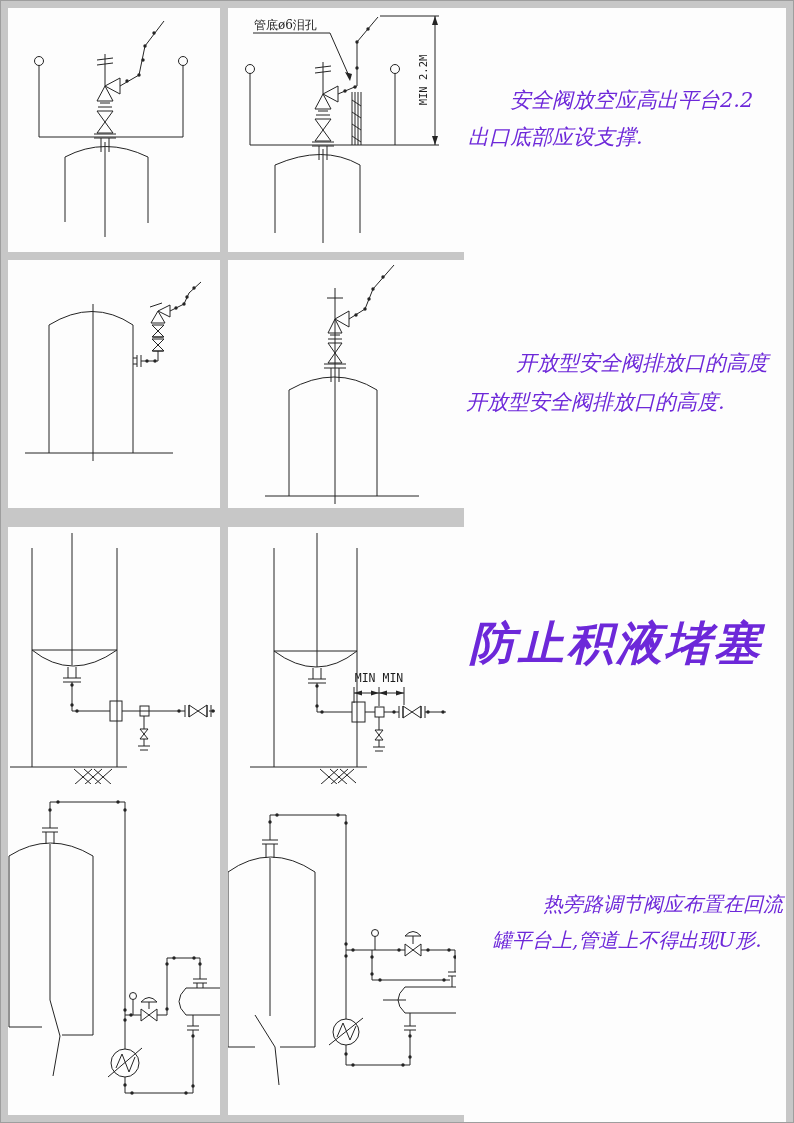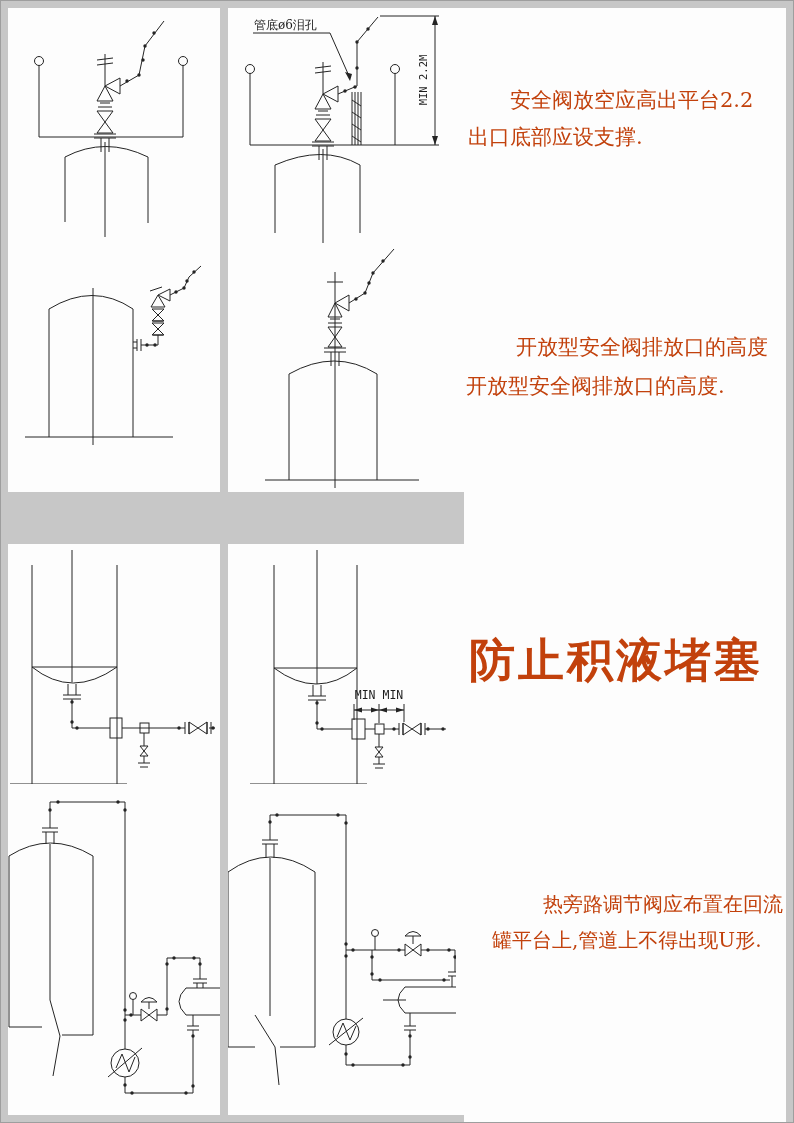--- a/index.html
+++ b/index.html
@@ -6,38 +6,38 @@
   body{
     width:794px;height:1123px;position:relative;
     background:#c7c7c7;
     font-family:"DejaVu Sans","Liberation Sans",sans-serif;
     overflow:hidden;
   }
   .page-border{position:absolute;inset:0;border:1px solid #9e9e9e;pointer-events:none;z-index:10;}
   .cell{position:absolute;background:#fdfdfd;overflow:hidden;}
   
   .r1{top:8px;height:244px;}
-  .r2{top:244px;height:248px;}
-  .r3{top:544px;height:260px;}
+  .r2{top:260px;height:248px;}
+  .r3{top:527px;height:260px;}
   .r4{top:784px;height:331px;}
   .c1{left:8px;width:212px;}
   .c2{left:228px;width:236px;}
   .c3{left:464px;width:322px;}
 
   svg{display:block;}
   svg line, svg path, svg polyline, svg circle.o, svg rect{
     stroke:#242424;stroke-width:1;fill:none;
   }
   svg polygon{stroke:#242424;stroke-width:1;fill:none;}
   svg polygon.f{fill:#242424;stroke:none;}
   svg circle.d{fill:#242424;stroke:none;}
   svg text{fill:#1c1c1c;font-family:"DejaVu Sans Mono","Liberation Mono",monospace;}
   svg text.cjk{font-family:"DejaVu Serif","Liberation Serif",serif;}
 
-  .note-cell{color:#c2410c;font-family:"DejaVu Serif","Liberation Serif",serif;}
+  .note-cell{color:#6d28d9;font-family:"DejaVu Serif","Liberation Serif",serif;font-style:italic;}
   .nl{white-space:nowrap;}
   .note-r1{padding-top:74px;font-size:21px;line-height:37px;}
   .note-r1 .l0{padding-left:46px;}
   .note-r1 .l1{padding-left:4px;}
   .note-r2{padding-top:84px;font-size:21px;line-height:39px;}
   .note-r2 .l0{padding-left:52px;}
   .note-r2 .l1{padding-left:2px;}
   .note-r3{padding-top:86px;font-size:46px;font-weight:600;letter-spacing:3px;}
   .note-r3 .l0{padding-left:5px;}
   .note-r4{padding-top:102px;font-size:20px;line-height:36px;}

